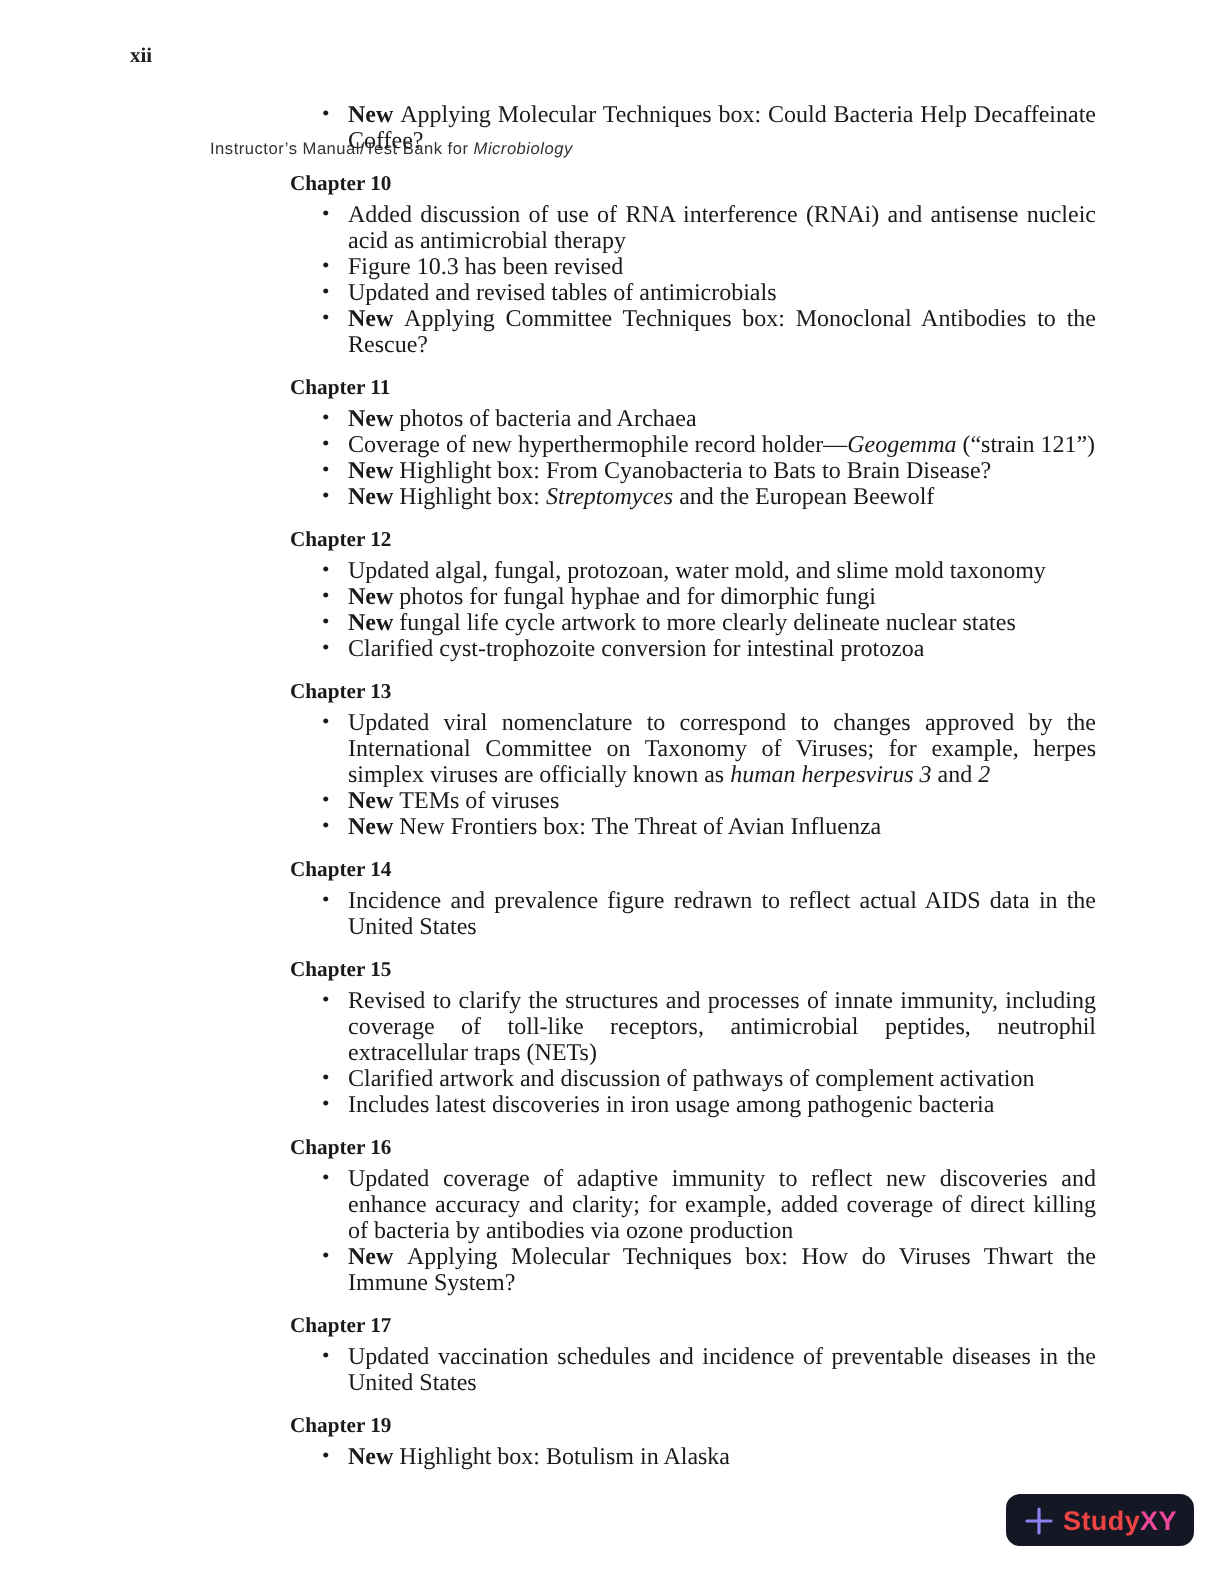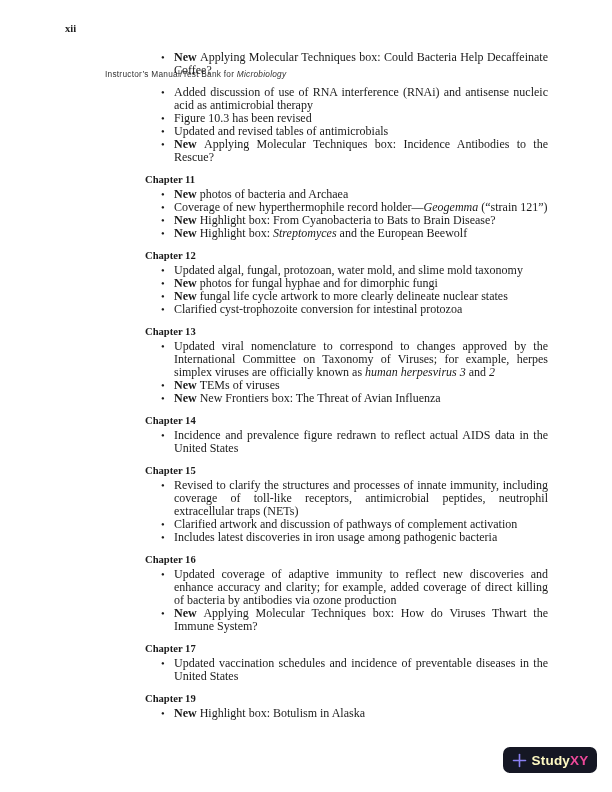--- a/index.html
+++ b/index.html
@@ -98,25 +98,26 @@
     <span>Instructor’s Manual/Test Bank for </span><i>Microbiology</i>
   </span>
 
   <main id="content">
       <section>
         <ul class="bullet-list">
           <li class="bullet-item"><span class="b">New </span><span>Applying Molecular Techniques box: Could Bacteria Help Decaffeinate Coffee?</span></li>
         </ul>
       </section>
       <section>
+        <h2 class="chapter-heading">Chapter 10</h2>
         <ul class="bullet-list">
           <li class="bullet-item"><span>Added discussion of use of RNA interference (RNAi) and antisense nucleic acid as antimicrobial therapy</span></li>
           <li class="bullet-item"><span>Figure 10.3 has been revised</span></li>
           <li class="bullet-item"><span>Updated and revised tables of antimicrobials</span></li>
-          <li class="bullet-item"><span class="b">New </span><span>Applying Molecular Techniques box: Incidence Antibodies to the Rescue?</span></li>
+          <li class="bullet-item"><span class="b">New </span><span>Applying Committee Techniques box: Monoclonal Antibodies to the Rescue?</span></li>
         </ul>
       </section>
       <section>
         <h2 class="chapter-heading">Chapter 11</h2>
         <ul class="bullet-list">
           <li class="bullet-item"><span class="b">New </span><span>photos of bacteria and Archaea</span></li>
           <li class="bullet-item"><span>Coverage of new hyperthermophile record holder—</span><span class="i">Geogemma</span><span> (“strain 121”)</span></li>
           <li class="bullet-item"><span class="b">New </span><span>Highlight box: From Cyanobacteria to Bats to Brain Disease?</span></li>
           <li class="bullet-item"><span class="b">New </span><span>Highlight box: </span><span class="i">Streptomyces</span><span> and the European Beewolf</span></li>
         </ul>
@@ -173,16 +174,16 @@
       </section>
     </main>
 
   <div class="badge" style="background: rgb(21, 23, 36);">
     <span class="plus-icon">
       <svg width="15" height="15" viewBox="0 0 15 15">
         <line x1="7.5" y1="1.5" x2="7.5" y2="13.5" stroke="#8b80f2" stroke-width="1.6" stroke-linecap="round"></line>
         <line x1="1.5" y1="7.5" x2="13.5" y2="7.5" stroke="#8b80f2" stroke-width="1.6" stroke-linecap="round"></line>
       </svg>
     </span>
-    <span class="brand"><span style="color: #fef9c3;">Study</span><span style="color: #ec4899;">XY</span></span>
+    <span class="brand"><span style="color: #ef4444;">Study</span><span style="color: #ec4899;">XY</span></span>
   </div>
 
 </div>
 
 </body></html>

